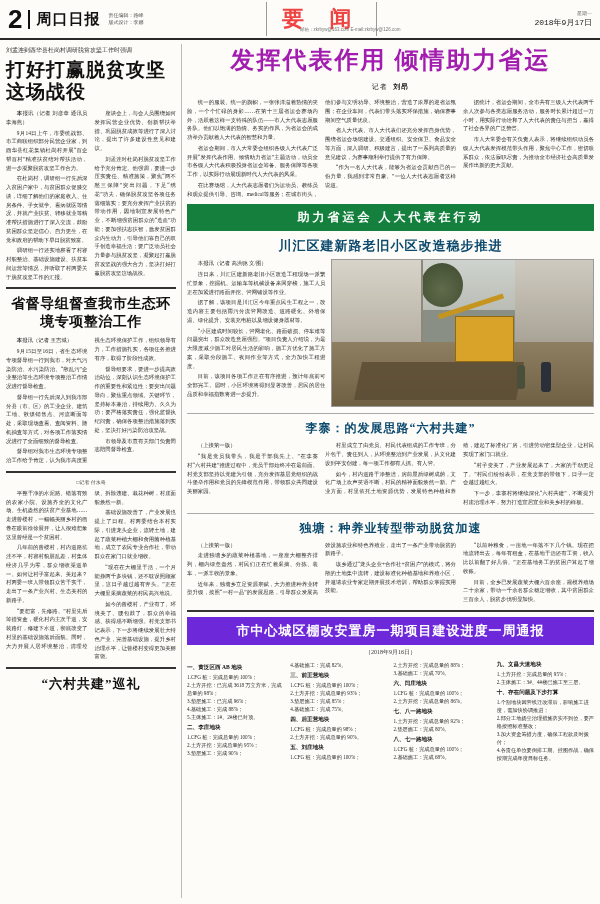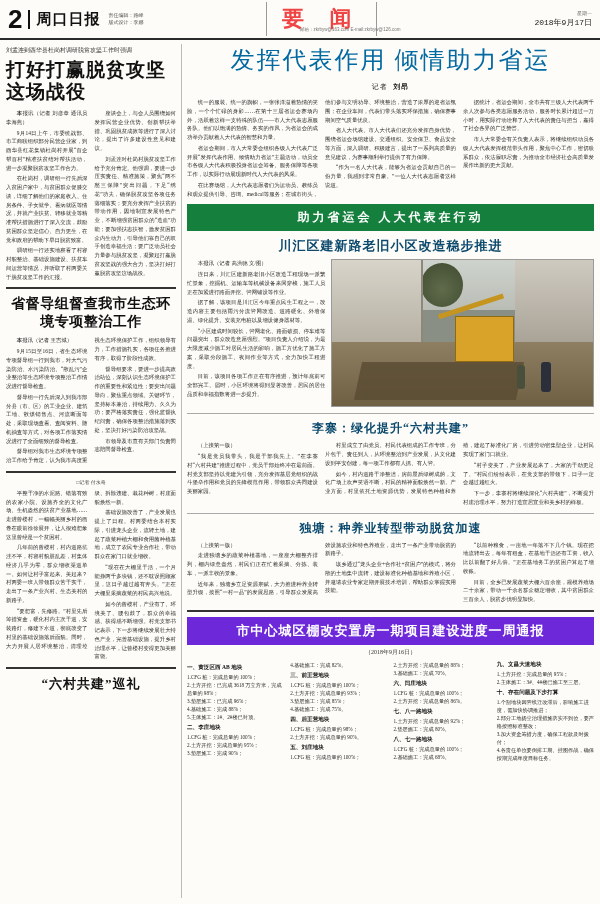--- a/index.html
+++ b/index.html
@@ -67,21 +67,21 @@
   .cols2{column-count:2;column-gap:7px;}
   .cols3{column-count:3;column-gap:7px;}
   .cols4{column-count:4;column-gap:6px;}
   .para{
     font-size:5.4px;line-height:1.62;color:#2b2b2b;text-align:justify;
     text-indent:2em;margin:0 0 2px 0;word-break:break-all;
   }
   .para.first::first-letter{font-weight:bold;}
   
   .hero-title{
-    font-weight:normal;font-size:24px;letter-spacing:2px;text-align:center;color:#0369a1;
+    font-weight:bold;font-size:24px;letter-spacing:2px;text-align:center;color:#a21caf;
     margin:0 0 6px 0;
   }
   .byline{
     text-align:center;font-size:7px;color:#222;margin-bottom:6px;letter-spacing:1px;
   }
   .byline b{font-weight:bold;}
   .banner{
     background:#15803d;color:#fff;text-align:center;font-weight:bold;font-size:12px;
     letter-spacing:3px;padding:5px 0;margin:6px 0 6px 0;
   }
@@ -235,21 +235,21 @@
             <div class="ph-arm"></div>
             <div class="ph-machine"></div>
             <div class="ph-person"></div>
             <div class="ph-person2"></div>
           </div>
         </div>
       </div>
 
       <div class="rule"></div>
 
-      <div class="blue-head small">李寨：绿化提升“六村共建”</div>
+      <div class="blue-head small">李寨：的发展思路“六村共建”</div>
       <div class="cols3">
         <p class="para">（上接第一版）</p>
         <p class="para">“我是党员我带头，我是干部我先上。”在李寨村“六村共建”推进过程中，党员干部始终冲在最前面。村党支部坚持以党建为引领，充分发挥基层党组织的战斗堡垒作用和党员的先锋模范作用，带领群众共同建设美丽家园。</p>
         <p class="para">村里成立了由党员、村民代表组成的工作专班，分片包干、责任到人，从环境整治到产业发展，从文化建设到平安创建，每一项工作都有人抓、有人管。</p>
         <p class="para">如今，村内道路干净整洁，房前屋后绿树成荫，文化广场上欢声笑语不断，村民的精神面貌焕然一新。产业方面，村里依托土地资源优势，发展特色种植和养殖，建起了标准化厂房，引进劳动密集型企业，让村民实现了家门口就业。</p>
         <p class="para">“村子变美了，产业发展起来了，大家的干劲更足了。”村民们纷纷表示，在党支部的带领下，日子一定会越过越红火。</p>
         <p class="para">下一步，李寨村将继续深化“六村共建”，不断提升村庄治理水平，努力打造宜居宜业和美乡村的样板。</p>
       </div>
 
       <div class="rule"></div>

